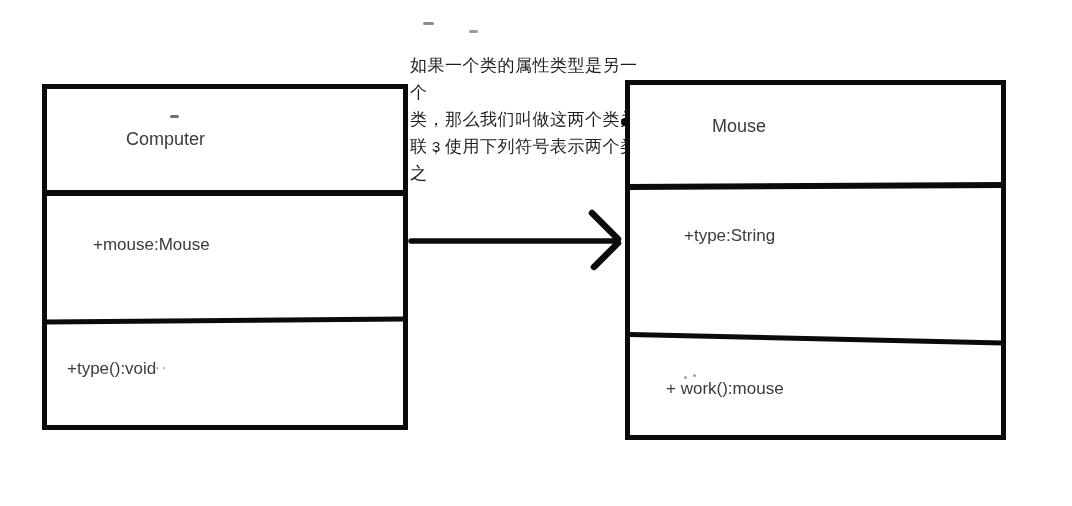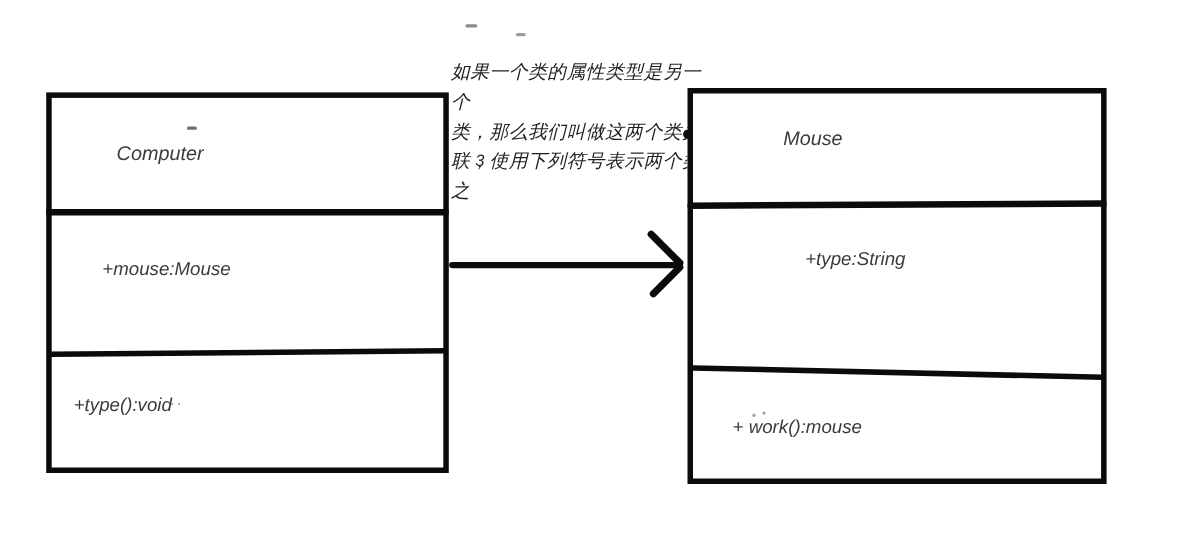--- a/index.html
+++ b/index.html
@@ -1,39 +1,39 @@
 <!DOCTYPE html>
 <html><head>
 <meta charset="utf-8">
 <style>
   html,body{margin:0;padding:0;background:#ffffff;}
   #canvas{position:relative;width:1072px;height:506px;background:#ffffff;overflow:hidden;
-          font-family:"Liberation Sans","DejaVu Sans",sans-serif;font-style:italic;}
+          font-family:"Liberation Sans","DejaVu Sans",sans-serif;}
 
   
   .uml-box{position:absolute;border:5px solid #0b0b0b;box-sizing:border-box;background:#ffffff;}
   #box-computer{left:42px;top:84px;width:366px;height:346px;}
   #box-mouse{left:625px;top:80px;width:381px;height:360px;}
 
   
   .divider{position:absolute;background:#0b0b0b;border-radius:2px;}
   #divider-computer-1{left:42px;top:190px;width:366px;height:6px;}
   #divider-computer-2{left:45px;top:318px;width:362px;height:5px;transform:rotate(-0.5deg);}
   #divider-mouse-1{left:625px;top:183px;width:381px;height:6px;transform:rotate(-0.3deg);}
   #divider-mouse-2{left:628px;top:332px;width:377px;height:5px;transform-origin:left center;transform:rotate(1.3deg);}
 
   
   .class-name,.member{position:absolute;color:#3b3b3b;white-space:pre;}
   .class-name{font-size:18px;}
   .member{font-size:17px;}
-  #name-computer{left:106px;top:129px;}
+  #name-computer{left:126px;top:129px;}
   #attr-computer{left:93px;top:235px;text-align:center;}
   #method-computer{left:67px;top:359px;}
   #name-mouse{left:712px;top:116px;}
-  #attr-mouse{left:732px;top:226px;}
+  #attr-mouse{left:684px;top:226px;}
   #method-mouse{left:666px;top:379px;}
 
   
   #annotation{position:absolute;left:410px;top:52px;width:238px;font-size:17px;line-height:27px;
               color:#1e1e1e;letter-spacing:0.5px;}
 
   
   #arrow-svg{position:absolute;left:400px;top:205px;}
 
   

